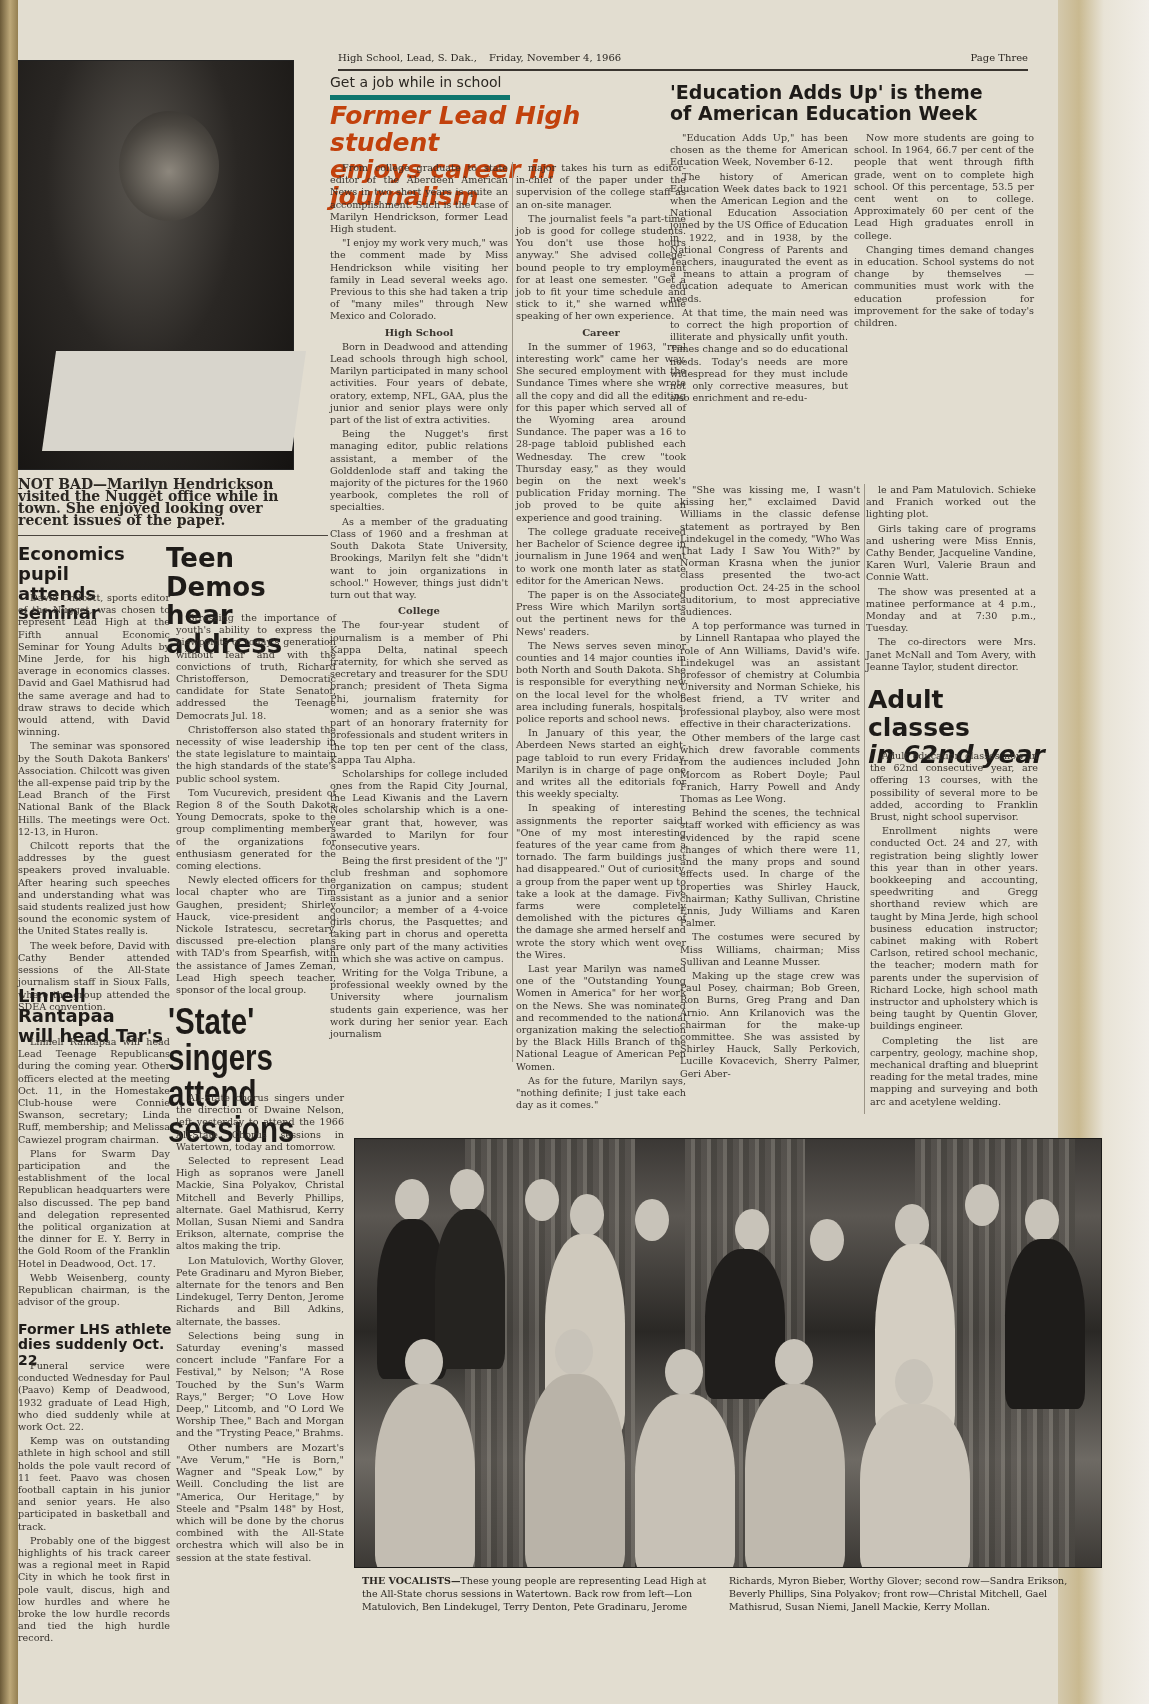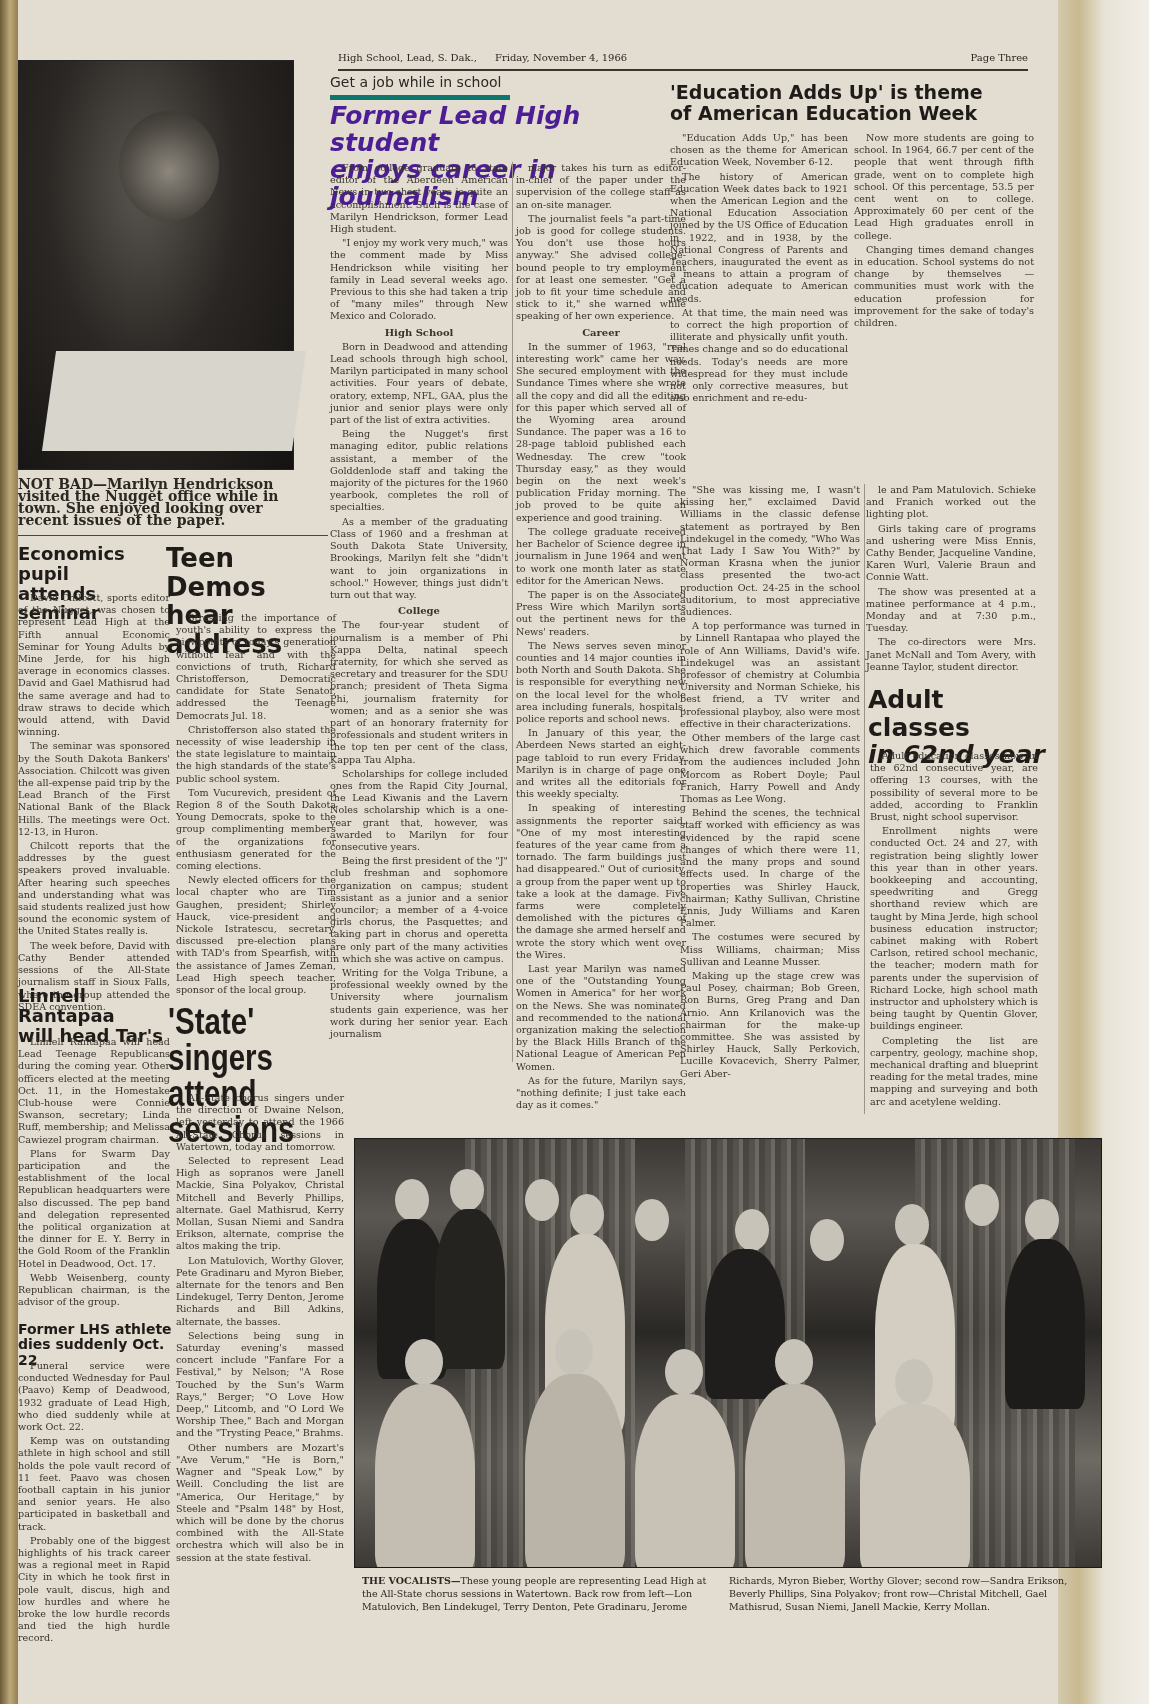--- a/index.html
+++ b/index.html
@@ -17,39 +17,39 @@
   .edge-right {
     position: absolute; right: 0; top: 0; width: 100px; height: 1704px;
     background: linear-gradient(90deg, #d8cfb8 0%, #c9b990 30%, #e8e3d6 55%, #f1eee8 100%);
   }
   .page {
     position: absolute; left: 18px; top: 0; width: 1040px; height: 1704px;
     background: #e2ddd0;
   }
   .abs { position: absolute; }
   .masthead {
-    left: 320px; top: 52px; width: 690px; font-size: 10px; display: flex; gap: 18px;
+    left: 320px; top: 52px; width: 690px; font-size: 10px; display: flex; gap: 12px;
     border-bottom: 2px solid #3a3530; padding-bottom: 6px;
   }
   .masthead .page-no { margin-left: auto; }
   .photo {
     background: radial-gradient(ellipse at 45% 30%, #5a5650 0%, #2a2724 45%, #151311 100%);
     border: 1px solid #222;
   }
   .photo .paper {
     position: absolute; background: #d8d5cc; transform: skewX(-8deg);
   }
   .caption { font-size: 14px; font-weight: bold; line-height: 12px; }
   .kicker {
     font-family: "DejaVu Sans", sans-serif; font-size: 14px;
     border-bottom: 5px solid #0f766e; padding-bottom: 5px;
   }
   .hl-italic {
     font-family: "DejaVu Sans", sans-serif; font-style: italic; font-weight: 600;
-    line-height: 1.08; color: #4c1d95;
+    line-height: 1.08; color: #c2410c;
   }
   .hl-bold {
     font-family: "DejaVu Sans", sans-serif; font-weight: bold; line-height: 1.1; color: #1e1b18;
   }
   .hl-cond {
     font-family: "Liberation Sans", sans-serif; font-weight: bold; line-height: 1.0;
     color: #1e1b18; transform: scaleX(0.82); transform-origin: left top;
   }
   .body-text {
     font-size: 9.6px; line-height: 12.2px; text-align: justify; color: #38332d;

